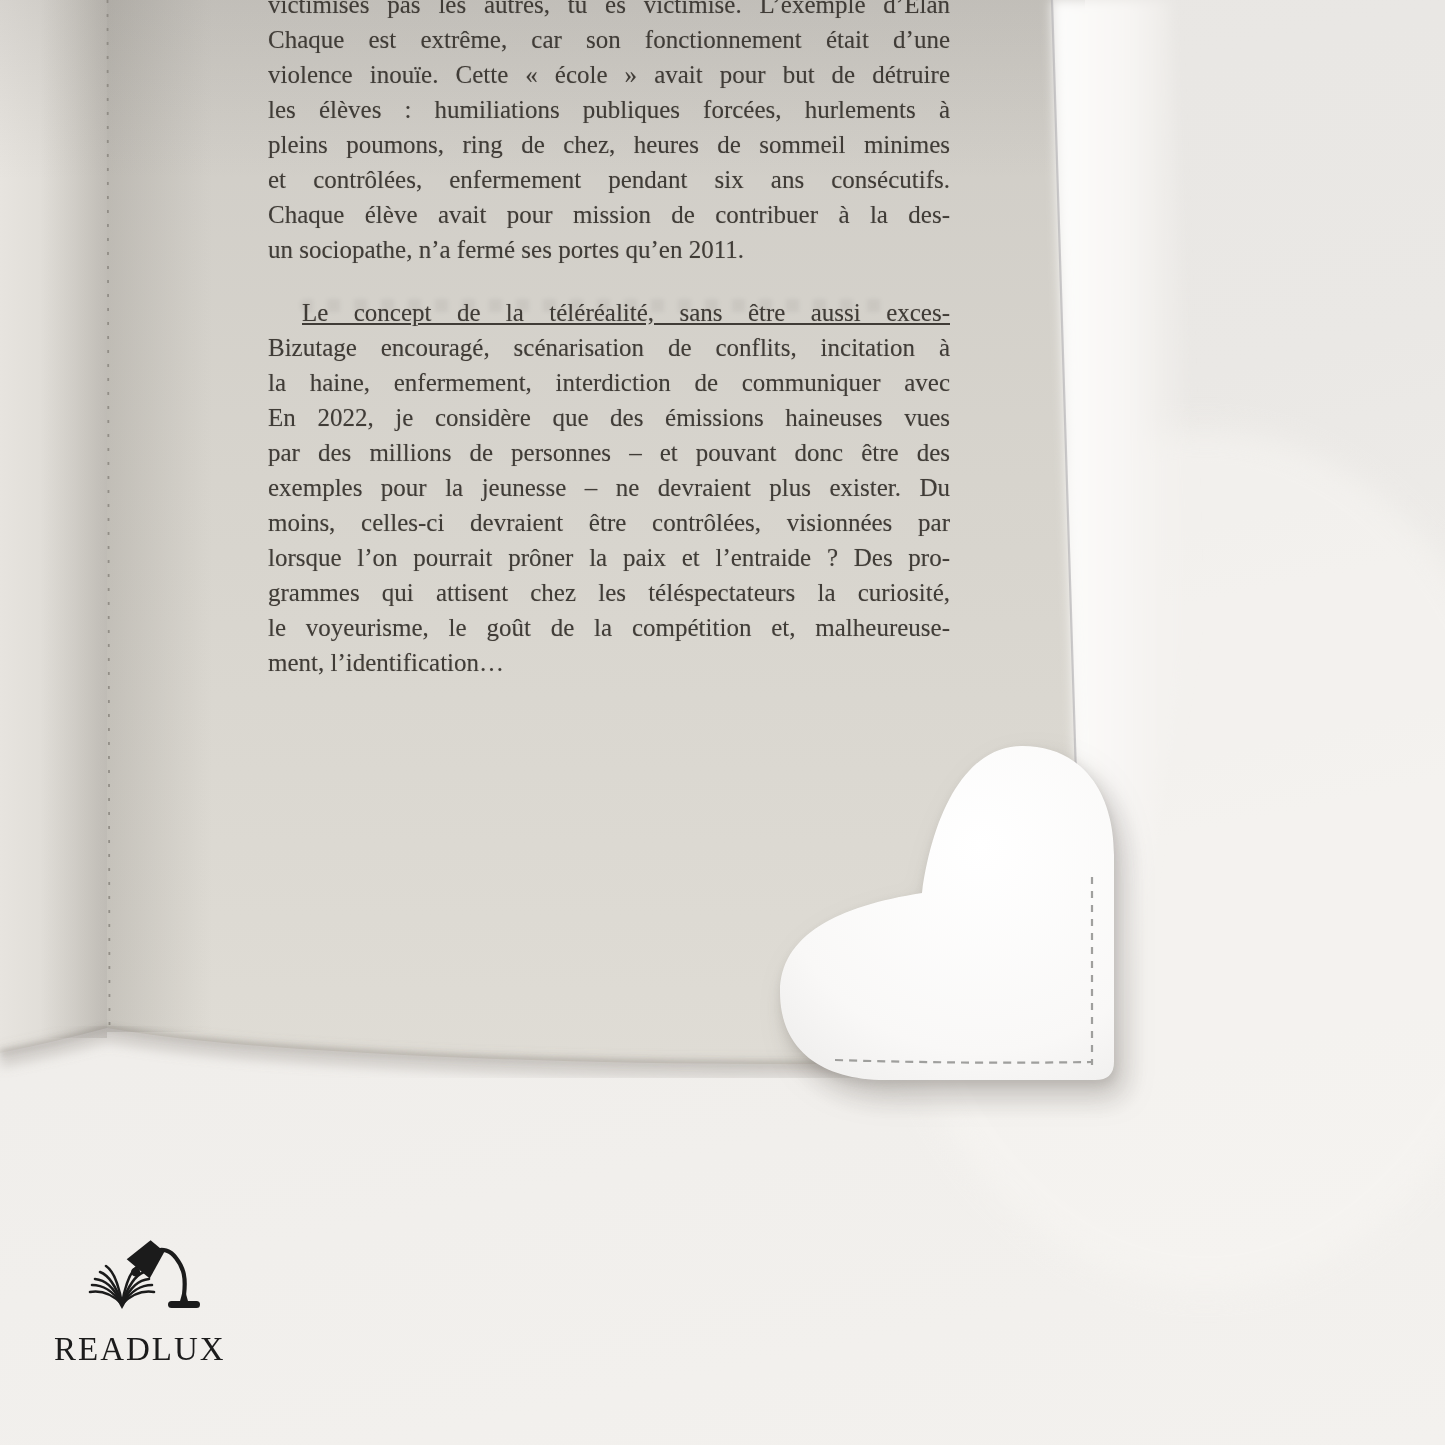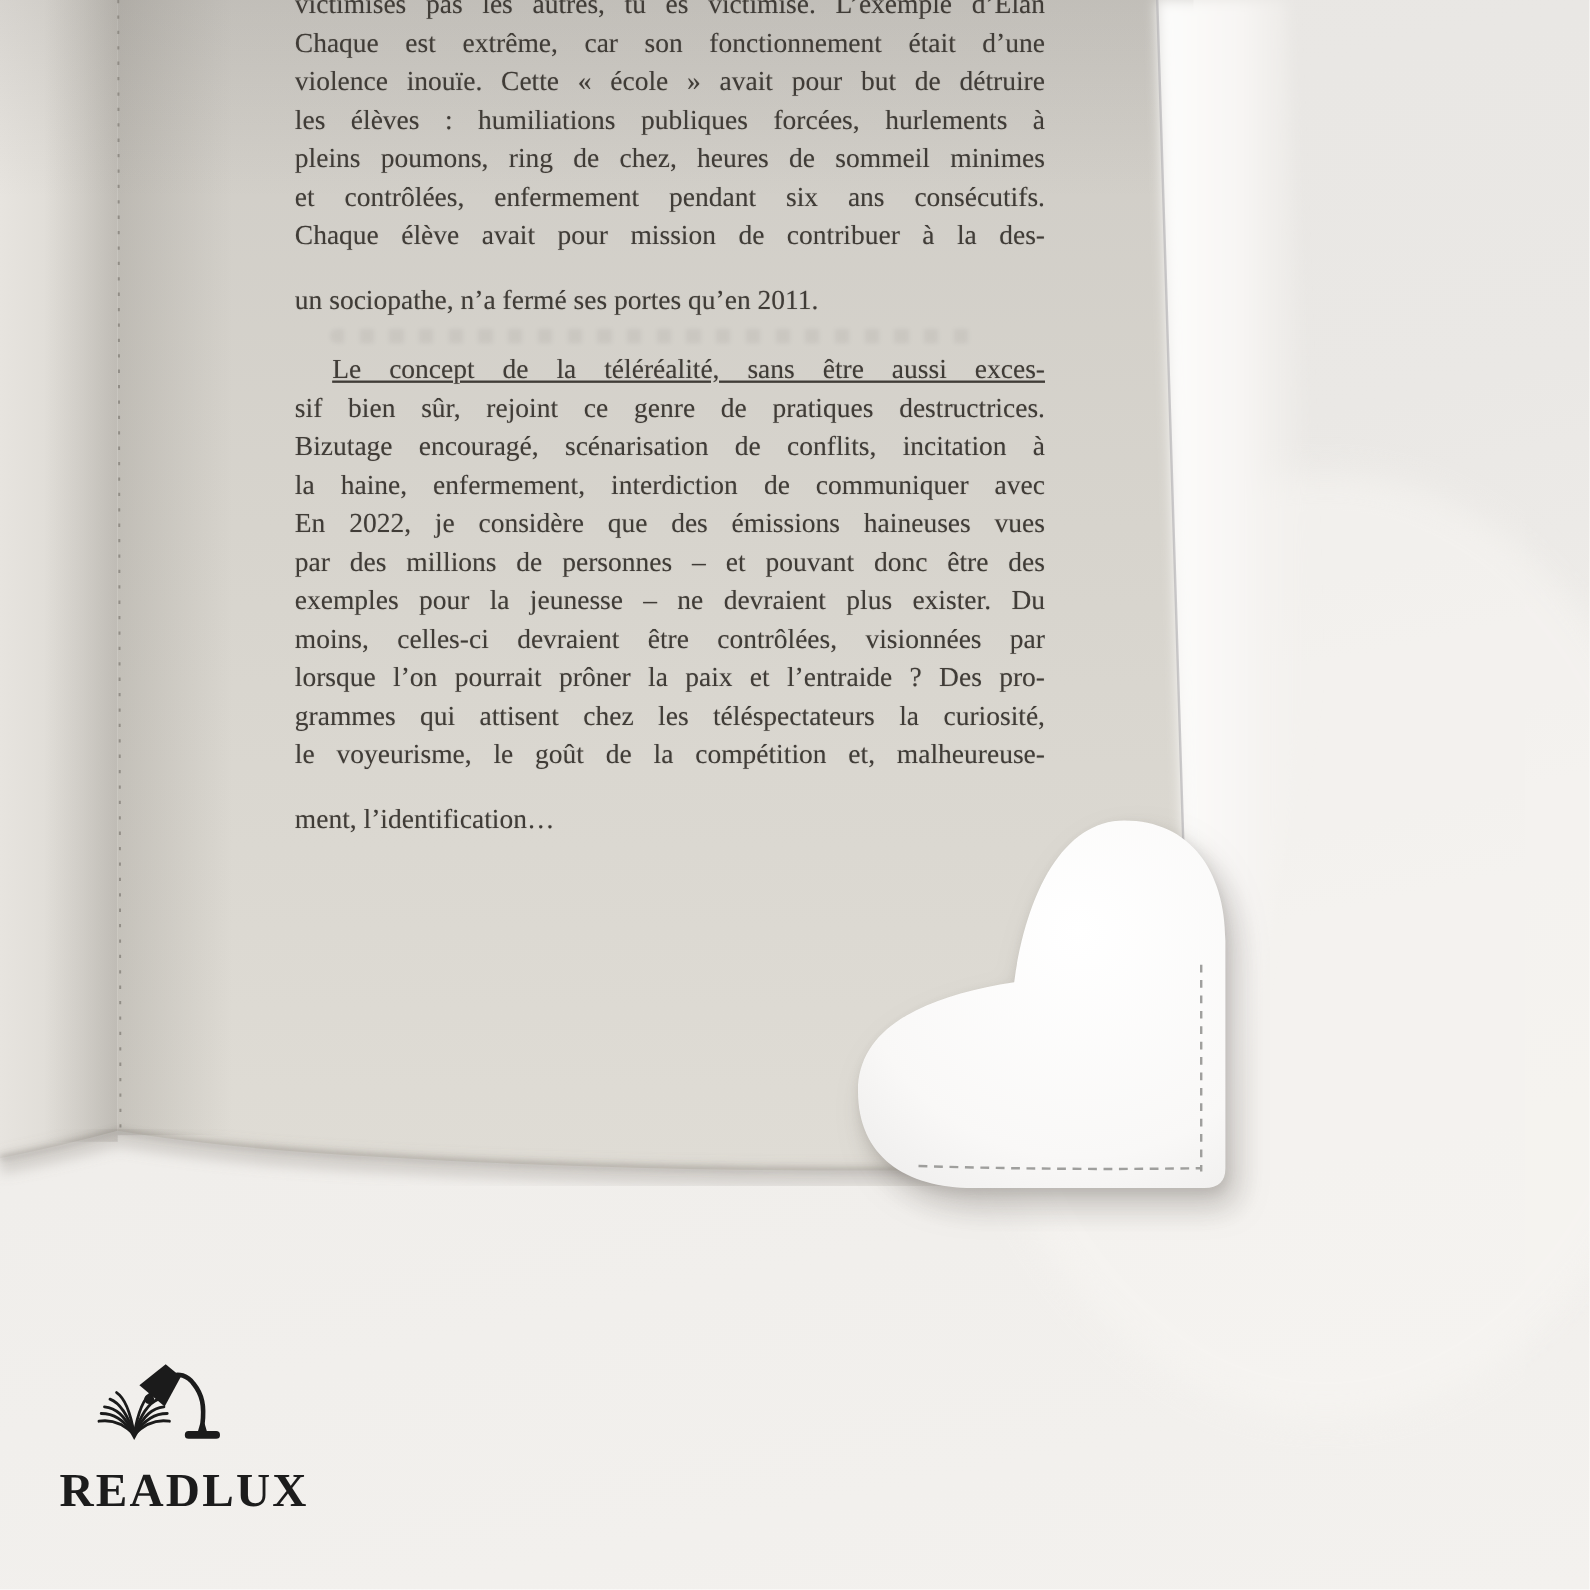--- a/index.html
+++ b/index.html
@@ -11,43 +11,43 @@
   .stage{position:absolute;inset:0;}
   svg.scene{position:absolute;left:0;top:0;}
 
   
   .textblock{
     position:absolute;left:268px;top:-13px;width:682px;z-index:5;
     color:#403c37;font-size:25px;line-height:35px;
     text-shadow:0 0 1px rgba(64,60,55,.35);
   }
   .tline{height:35px;overflow:hidden;text-align:justify;text-align-last:justify;white-space:normal;}
-  .tline.last{text-align-last:left;margin-top:24px;}
+  .tline.last{text-align-last:left;}
   .tline.indent{padding-left:34px;text-decoration:underline;}
   .para2{margin-top:28px;}
 
   
   .ghost-line{
     position:absolute;left:300px;top:299px;width:590px;height:13px;z-index:4;border-radius:6px;
     background:repeating-linear-gradient(90deg,rgba(92,88,82,.12) 0 13px,rgba(92,88,82,0) 13px 27px);
     filter:blur(2px);opacity:.65;
   }
 
   
   svg.heart{
     position:absolute;left:735px;top:715px;z-index:10;
     filter:drop-shadow(10px 16px 14px rgba(98,93,86,.30)) drop-shadow(2px 5px 5px rgba(98,93,86,.18));
   }
 
   
   .logo{position:absolute;left:40px;top:1238px;width:240px;z-index:12;}
   .logo svg{display:block;margin-left:42px;}
   .brand-name{
-    font-family:"Liberation Serif",serif;font-size:43px;letter-spacing:2px;
-    color:#1c1c1c;margin-top:3px;margin-left:14px;white-space:nowrap;font-weight:bold;
+    font-family:"Liberation Serif",serif;font-size:33px;letter-spacing:2px;
+    color:#1c1c1c;margin-top:3px;margin-left:14px;white-space:nowrap;
   }
 </style>
 </head>
 <body>
 
 <div class="stage">
 
   <svg class="scene" width="1445" height="1445" viewBox="0 0 1445 1445">
     <defs>
       <linearGradient id="gradLeft" x1="0" y1="0" x2="1" y2="0">
@@ -112,21 +112,20 @@
       <div class="tline">Chaque est extrême, car son fonctionnement était d’une</div>
       <div class="tline">violence inouïe. Cette « école » avait pour but de détruire</div>
       <div class="tline">les élèves : humiliations publiques forcées, hurlements à</div>
       <div class="tline">pleins poumons, ring de chez, heures de sommeil minimes</div>
       <div class="tline">et contrôlées, enfermement pendant six ans consécutifs.</div>
       <div class="tline">Chaque élève avait pour mission de contribuer à la des-</div>
       <div class="tline last">un sociopathe, n’a fermé ses portes qu’en 2011.</div>
     </div>
     <div class="para para2">
       <div class="tline indent">Le concept de la téléréalité, sans être aussi exces-</div>
-      <div class="tline">sif bien sûr, rejoint ce genre de pratiques destructrices.</div>
       <div class="tline">Bizutage encouragé, scénarisation de conflits, incitation à</div>
       <div class="tline">la haine, enfermement, interdiction de communiquer avec</div>
       <div class="tline">En 2022, je considère que des émissions haineuses vues</div>
       <div class="tline">par des millions de personnes – et pouvant donc être des</div>
       <div class="tline">exemples pour la jeunesse – ne devraient plus exister. Du</div>
       <div class="tline">moins, celles-ci devraient être contrôlées, visionnées par</div>
       <div class="tline">lorsque l’on pourrait prôner la paix et l’entraide ? Des pro-</div>
       <div class="tline">grammes qui attisent chez les téléspectateurs la curiosité,</div>
       <div class="tline">le voyeurisme, le goût de la compétition et, malheureuse-</div>
       <div class="tline last">ment, l’identification…</div>

